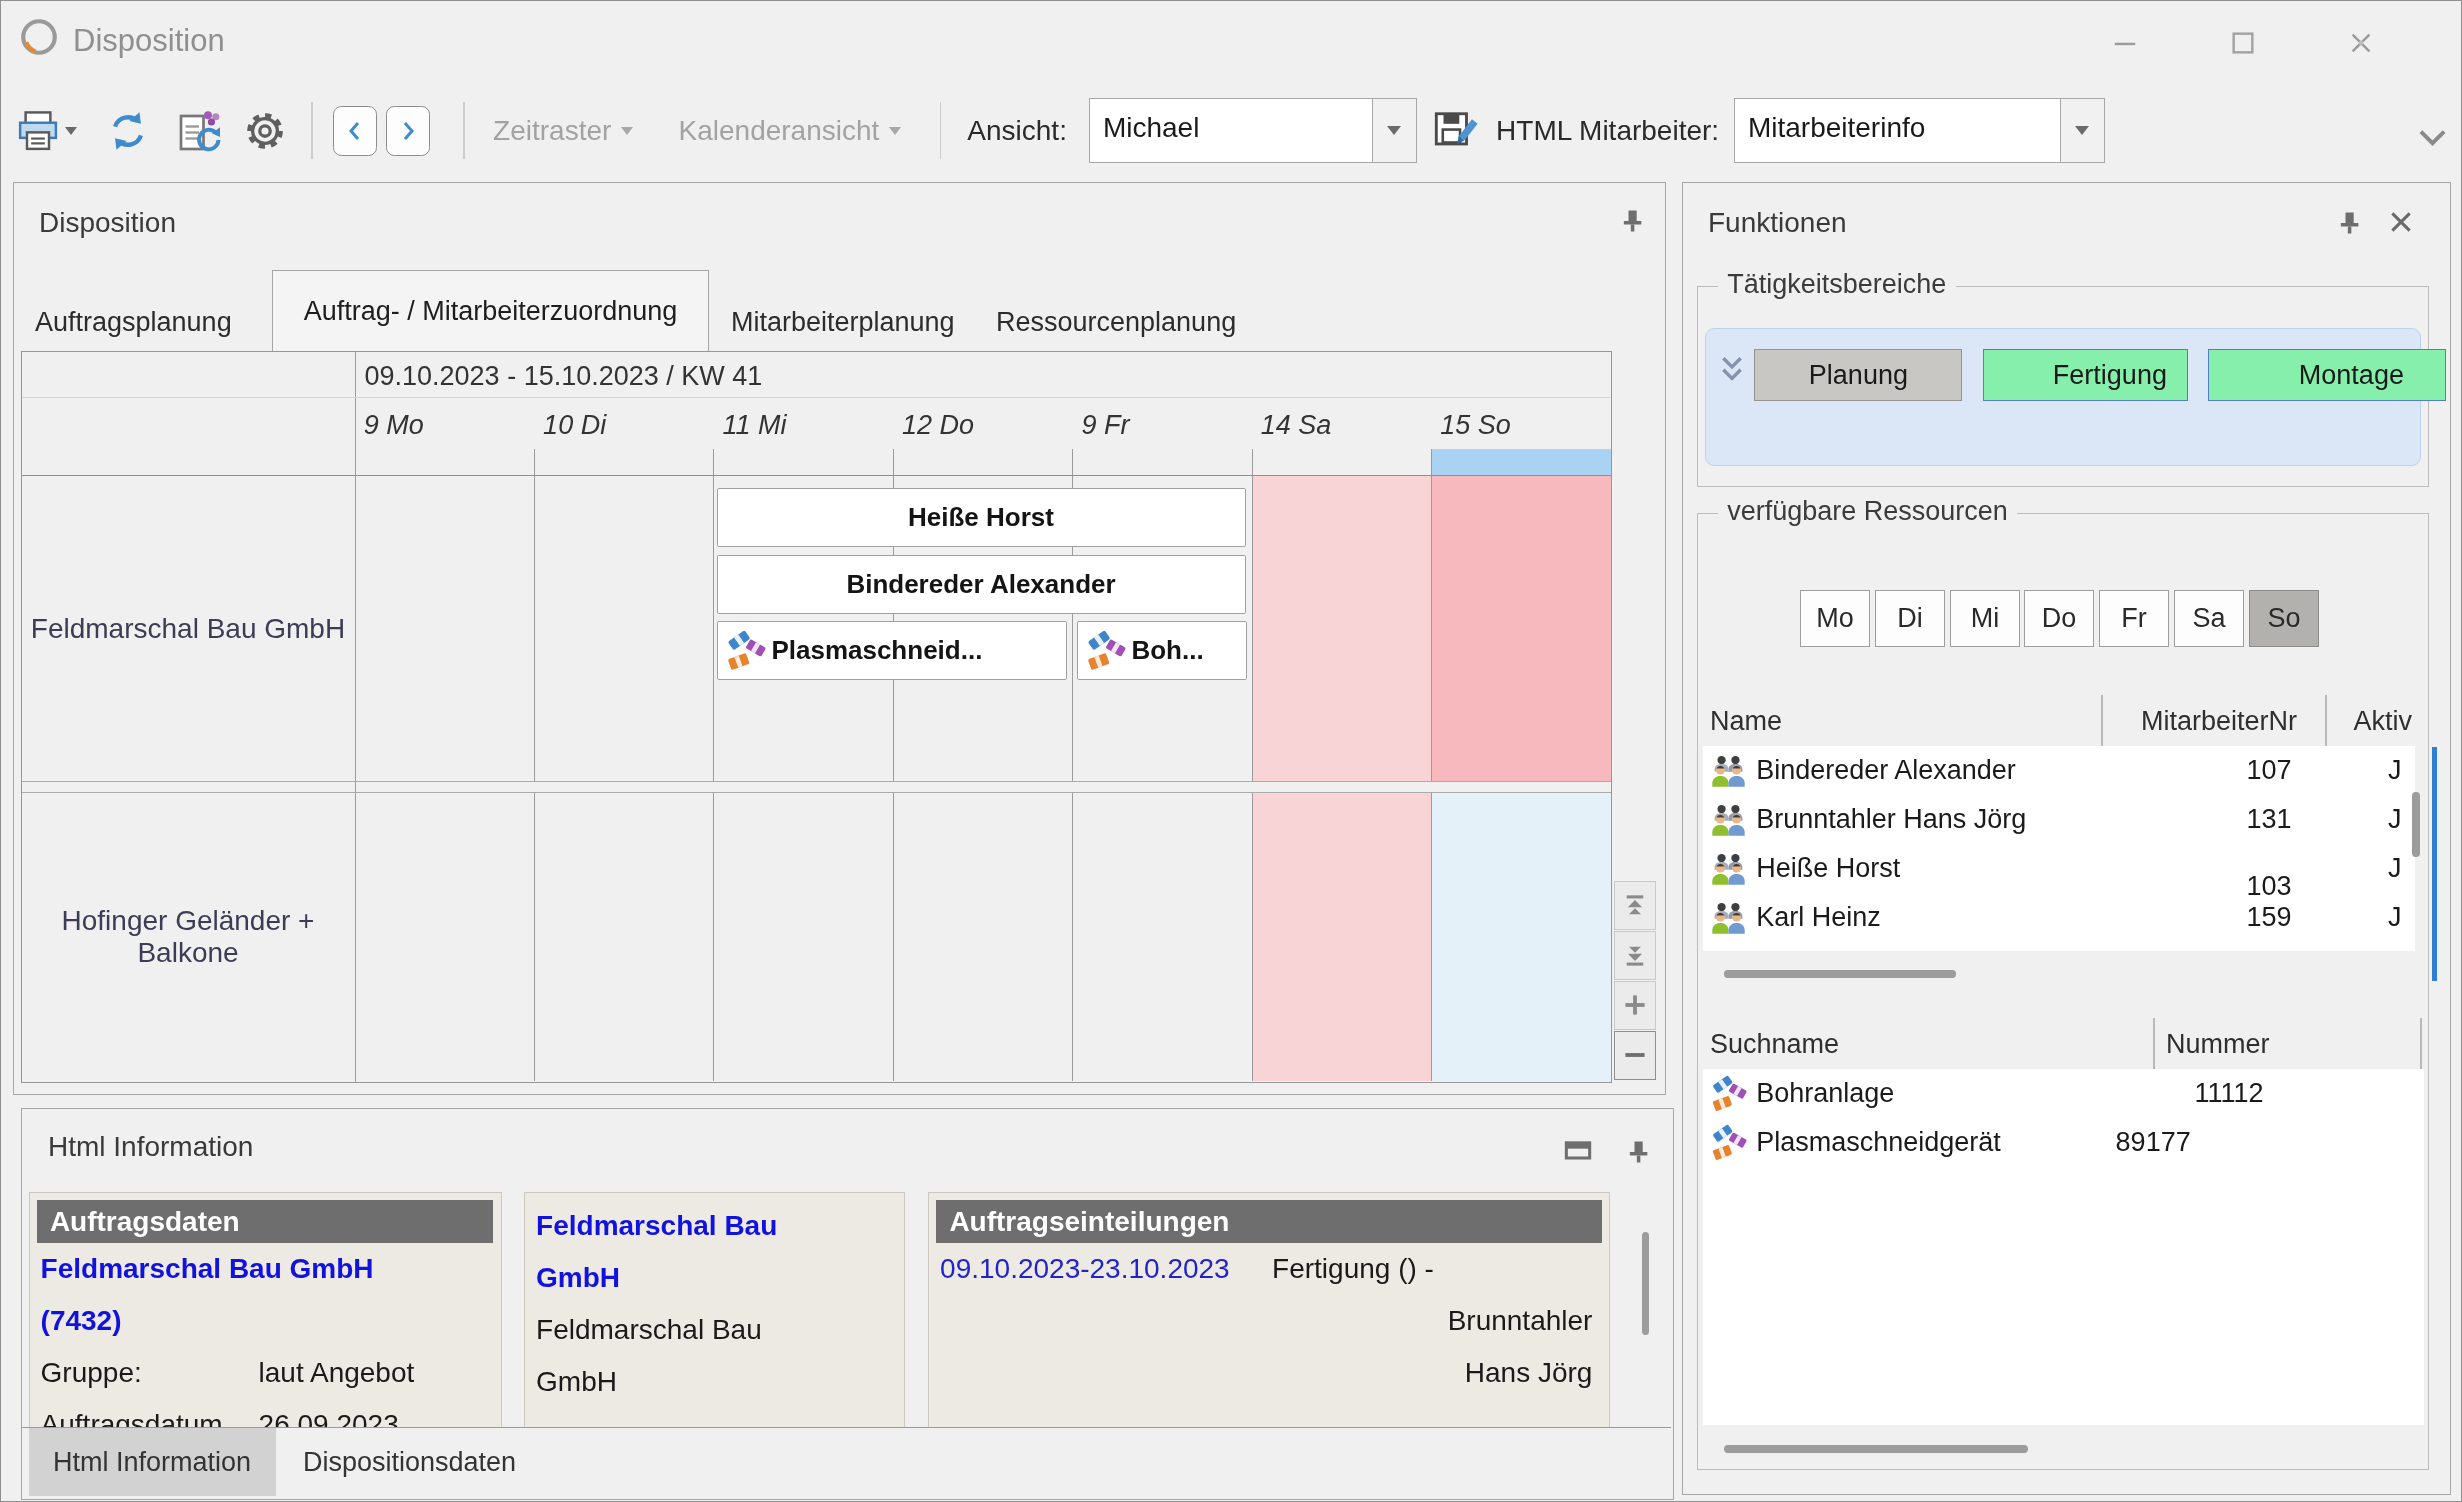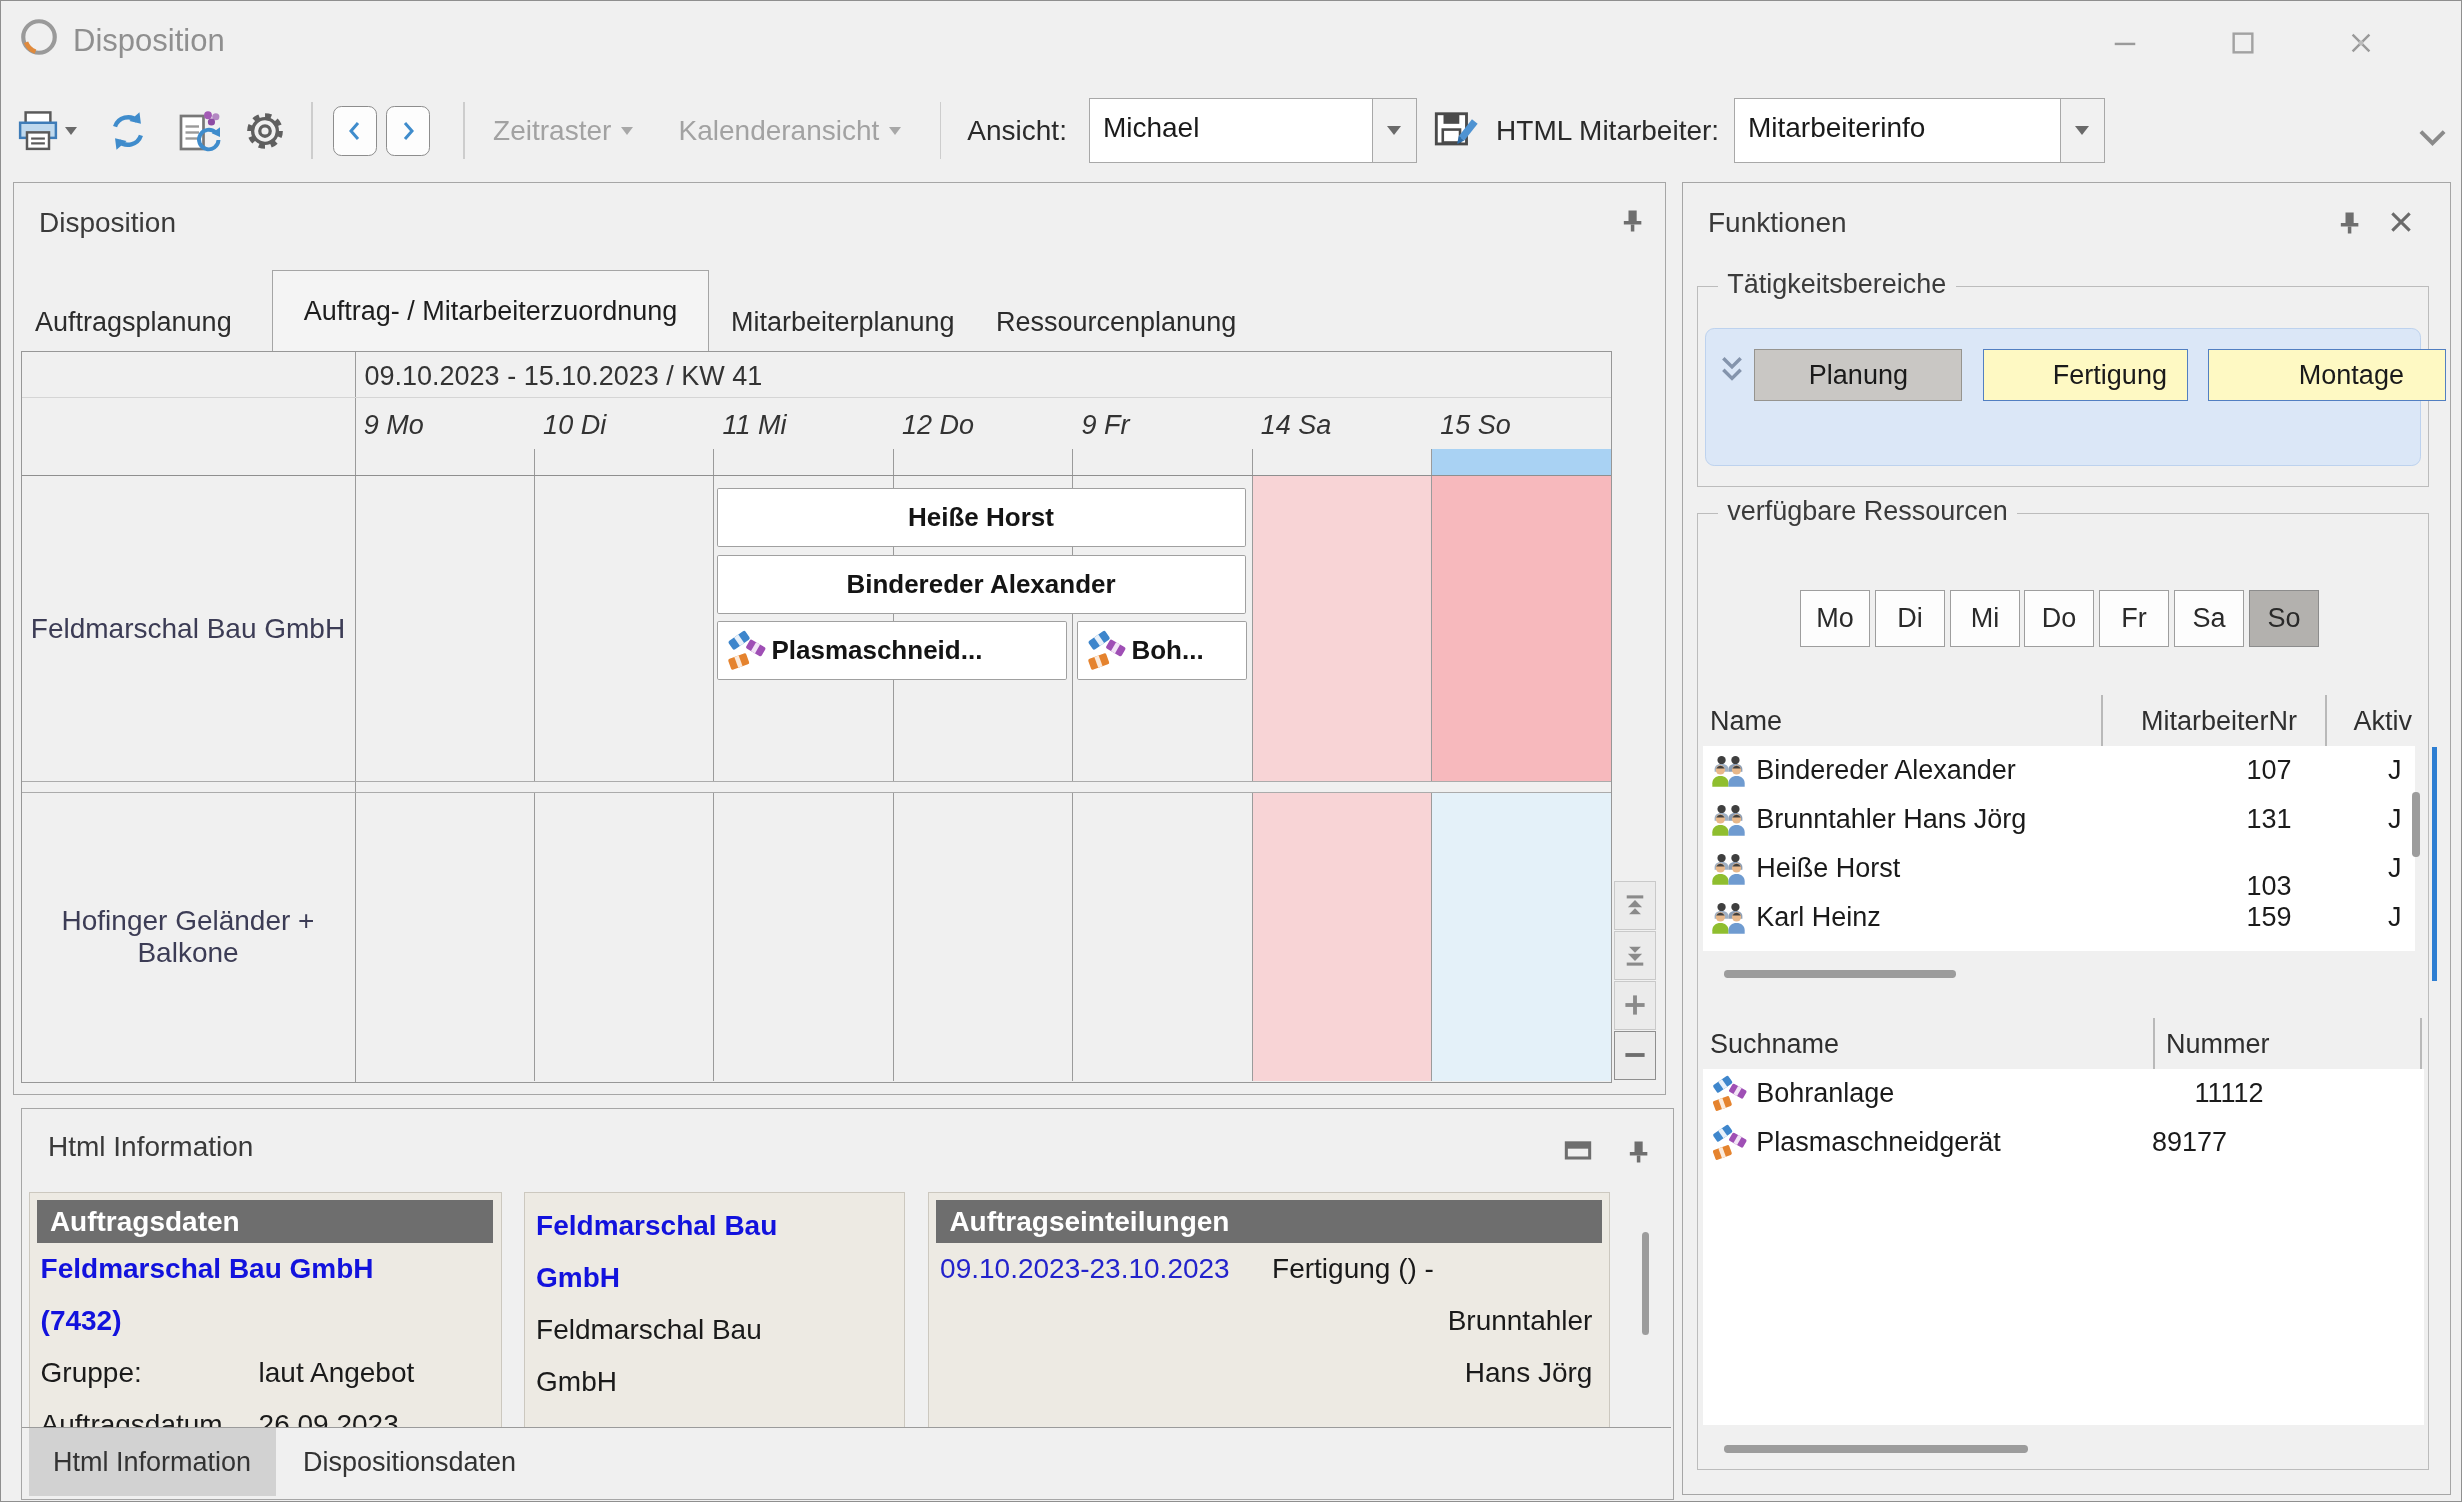--- a/index.html
+++ b/index.html
@@ -88,21 +88,21 @@
 
   
   .fieldset { position:absolute; border:0.9px solid #bcbcbc; }
   .legend { position:absolute; top:-18.4px; left:20px; background:#f0f0f0; padding:0 9.2px;
             font-size:27px; color:#3b3b3b; white-space:nowrap; }
   .areabox { position:absolute; left:7.4px; top:41px; width:716px; height:138px; background:#dbe7f7;
              border:0.9px solid #bdd2ee; border-radius:9.2px; }
   .area-btn { position:absolute; top:20px; height:52px; display:flex; align-items:center;
               justify-content:center; font-size:27px; color:#1a1a1a; }
   .area-btn.sel { background:#c9c7c4; border:1.8px solid #96948f; }
-  .area-btn.blue { background:#fef9c3; border:1.8px solid #527fc1;padding-left:48px; }
+  .area-btn.blue { background:#86efac; border:1.8px solid #527fc1;padding-left:48px; }
   .daybtn { position:absolute; top:76px; width:70px; height:57px; background:#fdfdfd;
             border:1.8px solid #9e9e9e; display:flex; align-items:center; justify-content:center;
             font-size:27px; color:#2a2a2a; }
   .daybtn.active { background:#b3b1ae; border-color:#8c8c8c; }
   .thead { position:absolute; font-size:27px; color:#2f2f2f; }
   .tvline { position:absolute; width:1.8px; background:#b9b9b9; }
   .white-block { position:absolute; background:#fff; overflow:hidden; }
   .trow { display:flex; align-items:center; height:49px; font-size:27px; color:#1a1a1a; }
   .trow .picon { margin-left:7.4px; width:37px; height:37px; flex:0 0 37px; }
   .trow .nm { margin-left:9.2px; flex:1; white-space:nowrap; overflow:hidden; }
@@ -564,21 +564,21 @@
               <use href="#i-boxes"></use>
             </svg>
           <span class="nm">Bohranlage</span>
           <span style="width:148px; text-align:right; margin-right:160px;">11112</span>
         </div>
         <div class="trow">
           <svg class="picon" viewBox="0 0 32 32">
               <use href="#i-boxes"></use>
             </svg>
           <span class="nm">Plasmaschneidgerät</span>
-          <span style="width:148px; text-align:center; margin-right:160px;">89177</span>
+          <span style="width:148px; text-align:left; margin-right:160px;">89177</span>
         </div>
       </div>
       <div class="thumb" style="left:26px; top:931px; width:304px; height:8.3px;"></div>
     </div>
 
     <div class="thumb" style="left:729px; top:609px; width:8.3px; height:65px;"></div>
     <div class="bluebar" style="left:749px; top:564px; height:234px;"></div>
   </div>
 
 </div>

